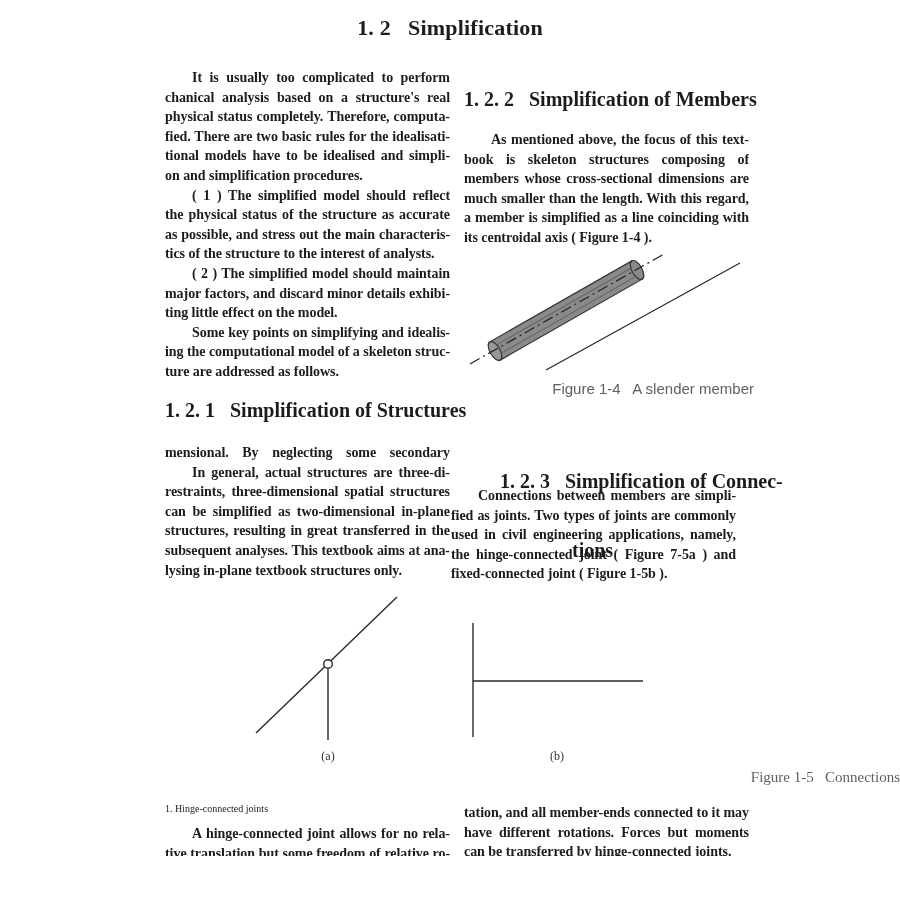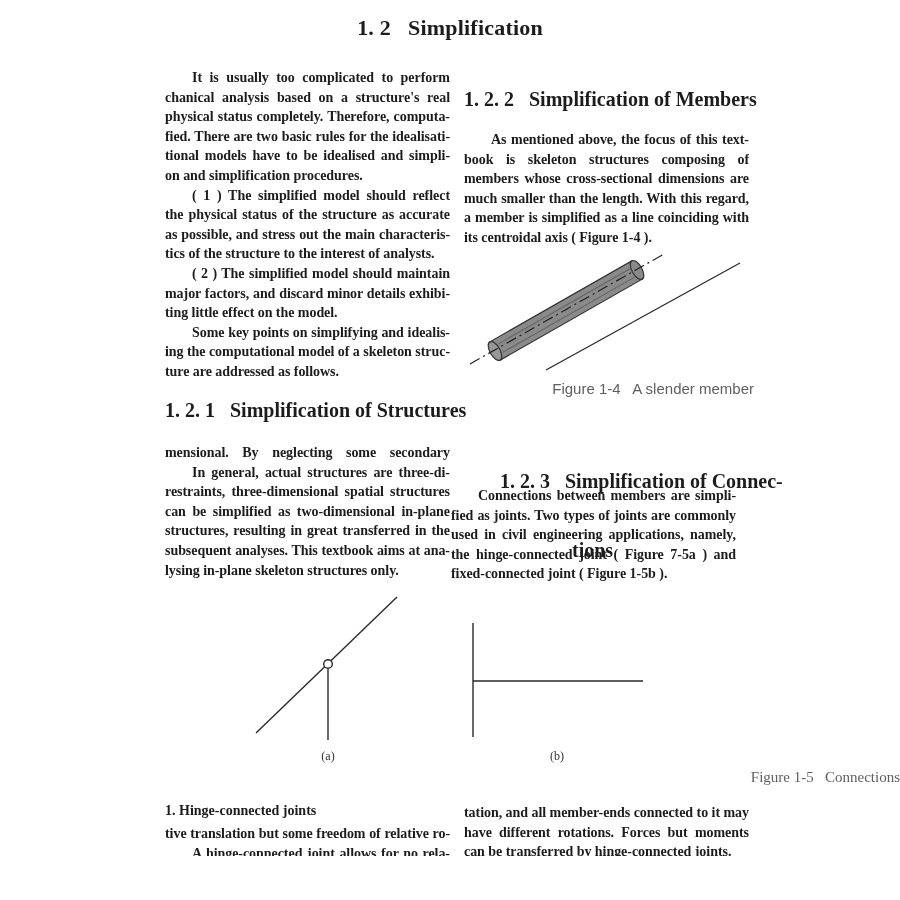--- a/index.html
+++ b/index.html
@@ -24,21 +24,21 @@
   .line{
     text-align:justify;text-align-last:justify;height:19.6px;overflow:hidden;
   }
   .line.last{text-align-last:left;}
   .line.indent{text-indent:27px;}
   .heading{
     position:absolute;font-size:20px;font-weight:bold;white-space:pre;
     line-height:23px;letter-spacing:0;
   }
   .sub-heading{
-    position:absolute;font-size:14px;font-weight:bold;letter-spacing:0;
+    position:absolute;font-size:10px;font-weight:normal;letter-spacing:0;
   }
   .caption{
     position:absolute;font-family:"Liberation Sans", sans-serif;
     font-size:15px;color:var(--caption);text-align:right;white-space:pre;
     line-height:13px;
   }
   .fig-label{
     position:absolute;font-size:12px;color:#333;text-align:center;width:50px;
   }
   svg{position:absolute;}
@@ -78,21 +78,21 @@
   </div>
 
   <div class="heading" style="left:165px;top:399px;">1. 2. 1   Simplification of Structures</div>
   <div class="col-block" style="left:165px;top:443px;">
       <div class="line">mensional. By neglecting some secondary spatial</div>
       <div class="line indent">In general, actual structures are three-di-</div>
       <div class="line">restraints, three-dimensional spatial structures</div>
       <div class="line">can be simplified as two-dimensional in-plane</div>
       <div class="line">structures, resulting in great transferred in the</div>
       <div class="line">subsequent analyses. This textbook aims at ana-</div>
-      <div class="line last">lysing in-plane skeleton structures only.</div>
+      <div class="line last">lysing in-plane textbook structures only.</div>
     </div>
 
   <div class="heading" style="left:464px;top:88px;">1. 2. 2   Simplification of Members</div>
   <div class="col-block" style="left:464px;top:130px;">
       <div class="line indent">As mentioned above, the focus of this text-</div>
       <div class="line">book is skeleton structures composing of slender</div>
       <div class="line">members whose cross-sectional dimensions are</div>
       <div class="line">much smaller than the length. With this regard,</div>
       <div class="line">a member is simplified as a line coinciding with</div>
       <div class="line last">its centroidal axis ( Figure 1-4 ).</div>
@@ -133,22 +133,22 @@
       <line x1="233" y1="33" x2="233" y2="147" stroke="var(--line)" stroke-width="1.4"></line>
       <line x1="233" y1="91" x2="403" y2="91" stroke="var(--line)" stroke-width="1.4"></line>
     </g>
   </svg>
   <div class="fig-label" style="left:303px;top:749px;">(a)</div>
   <div class="fig-label" style="left:532px;top:749px;">(b)</div>
   <div class="caption" style="left:0;top:771px;width:900px;font-family:Liberation Serif, serif;">Figure 1-5   Connections</div>
 
   <div class="sub-heading" style="left:165px;top:803px;">1. Hinge-connected joints</div>
   <div class="col-block" style="left:165px;top:824px;">
+      <div class="line indent">A hinge-connected joint allows for no rela-</div>
       <div class="line">tive translation but some freedom of relative ro-</div>
-      <div class="line indent">A hinge-connected joint allows for no rela-</div>
     </div>
 
   <div class="col-block" style="left:464px;top:803px;">
       <div class="line">tation, and all member-ends connected to it may</div>
       <div class="line">have different rotations. Forces but moments</div>
       <div class="line last">can be transferred by hinge-connected joints.</div>
     </div>
 
 </div>
 

